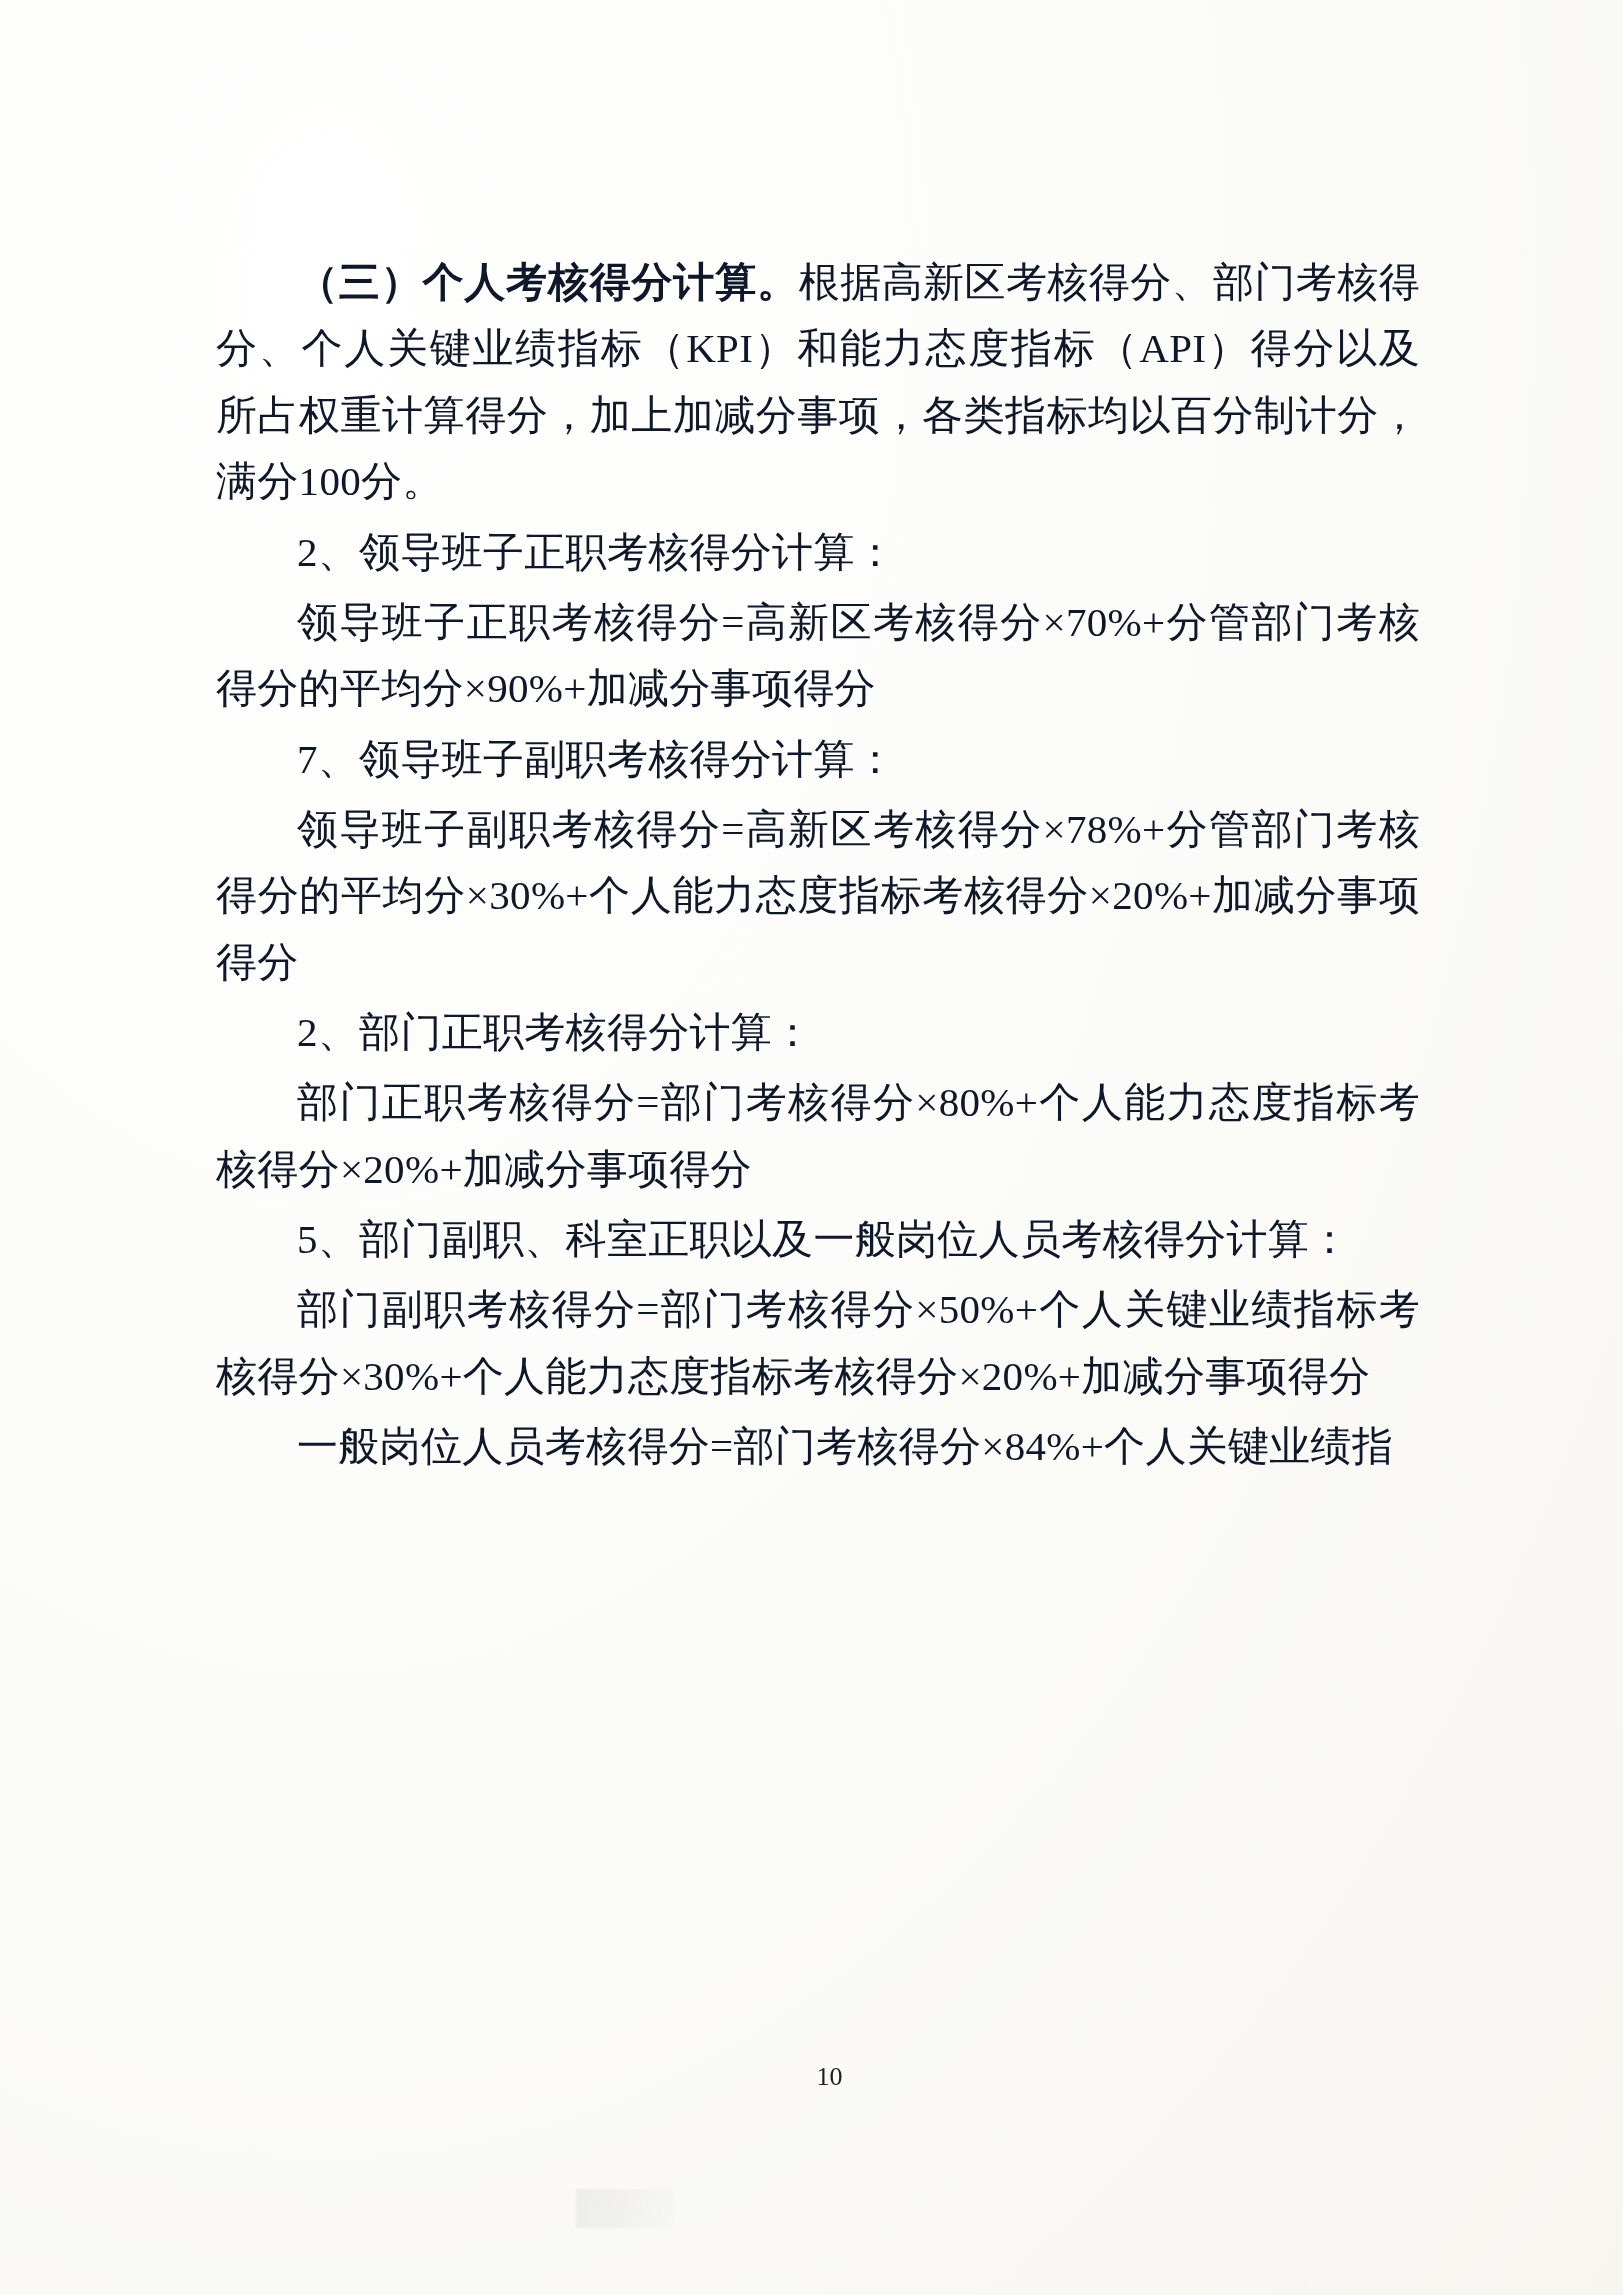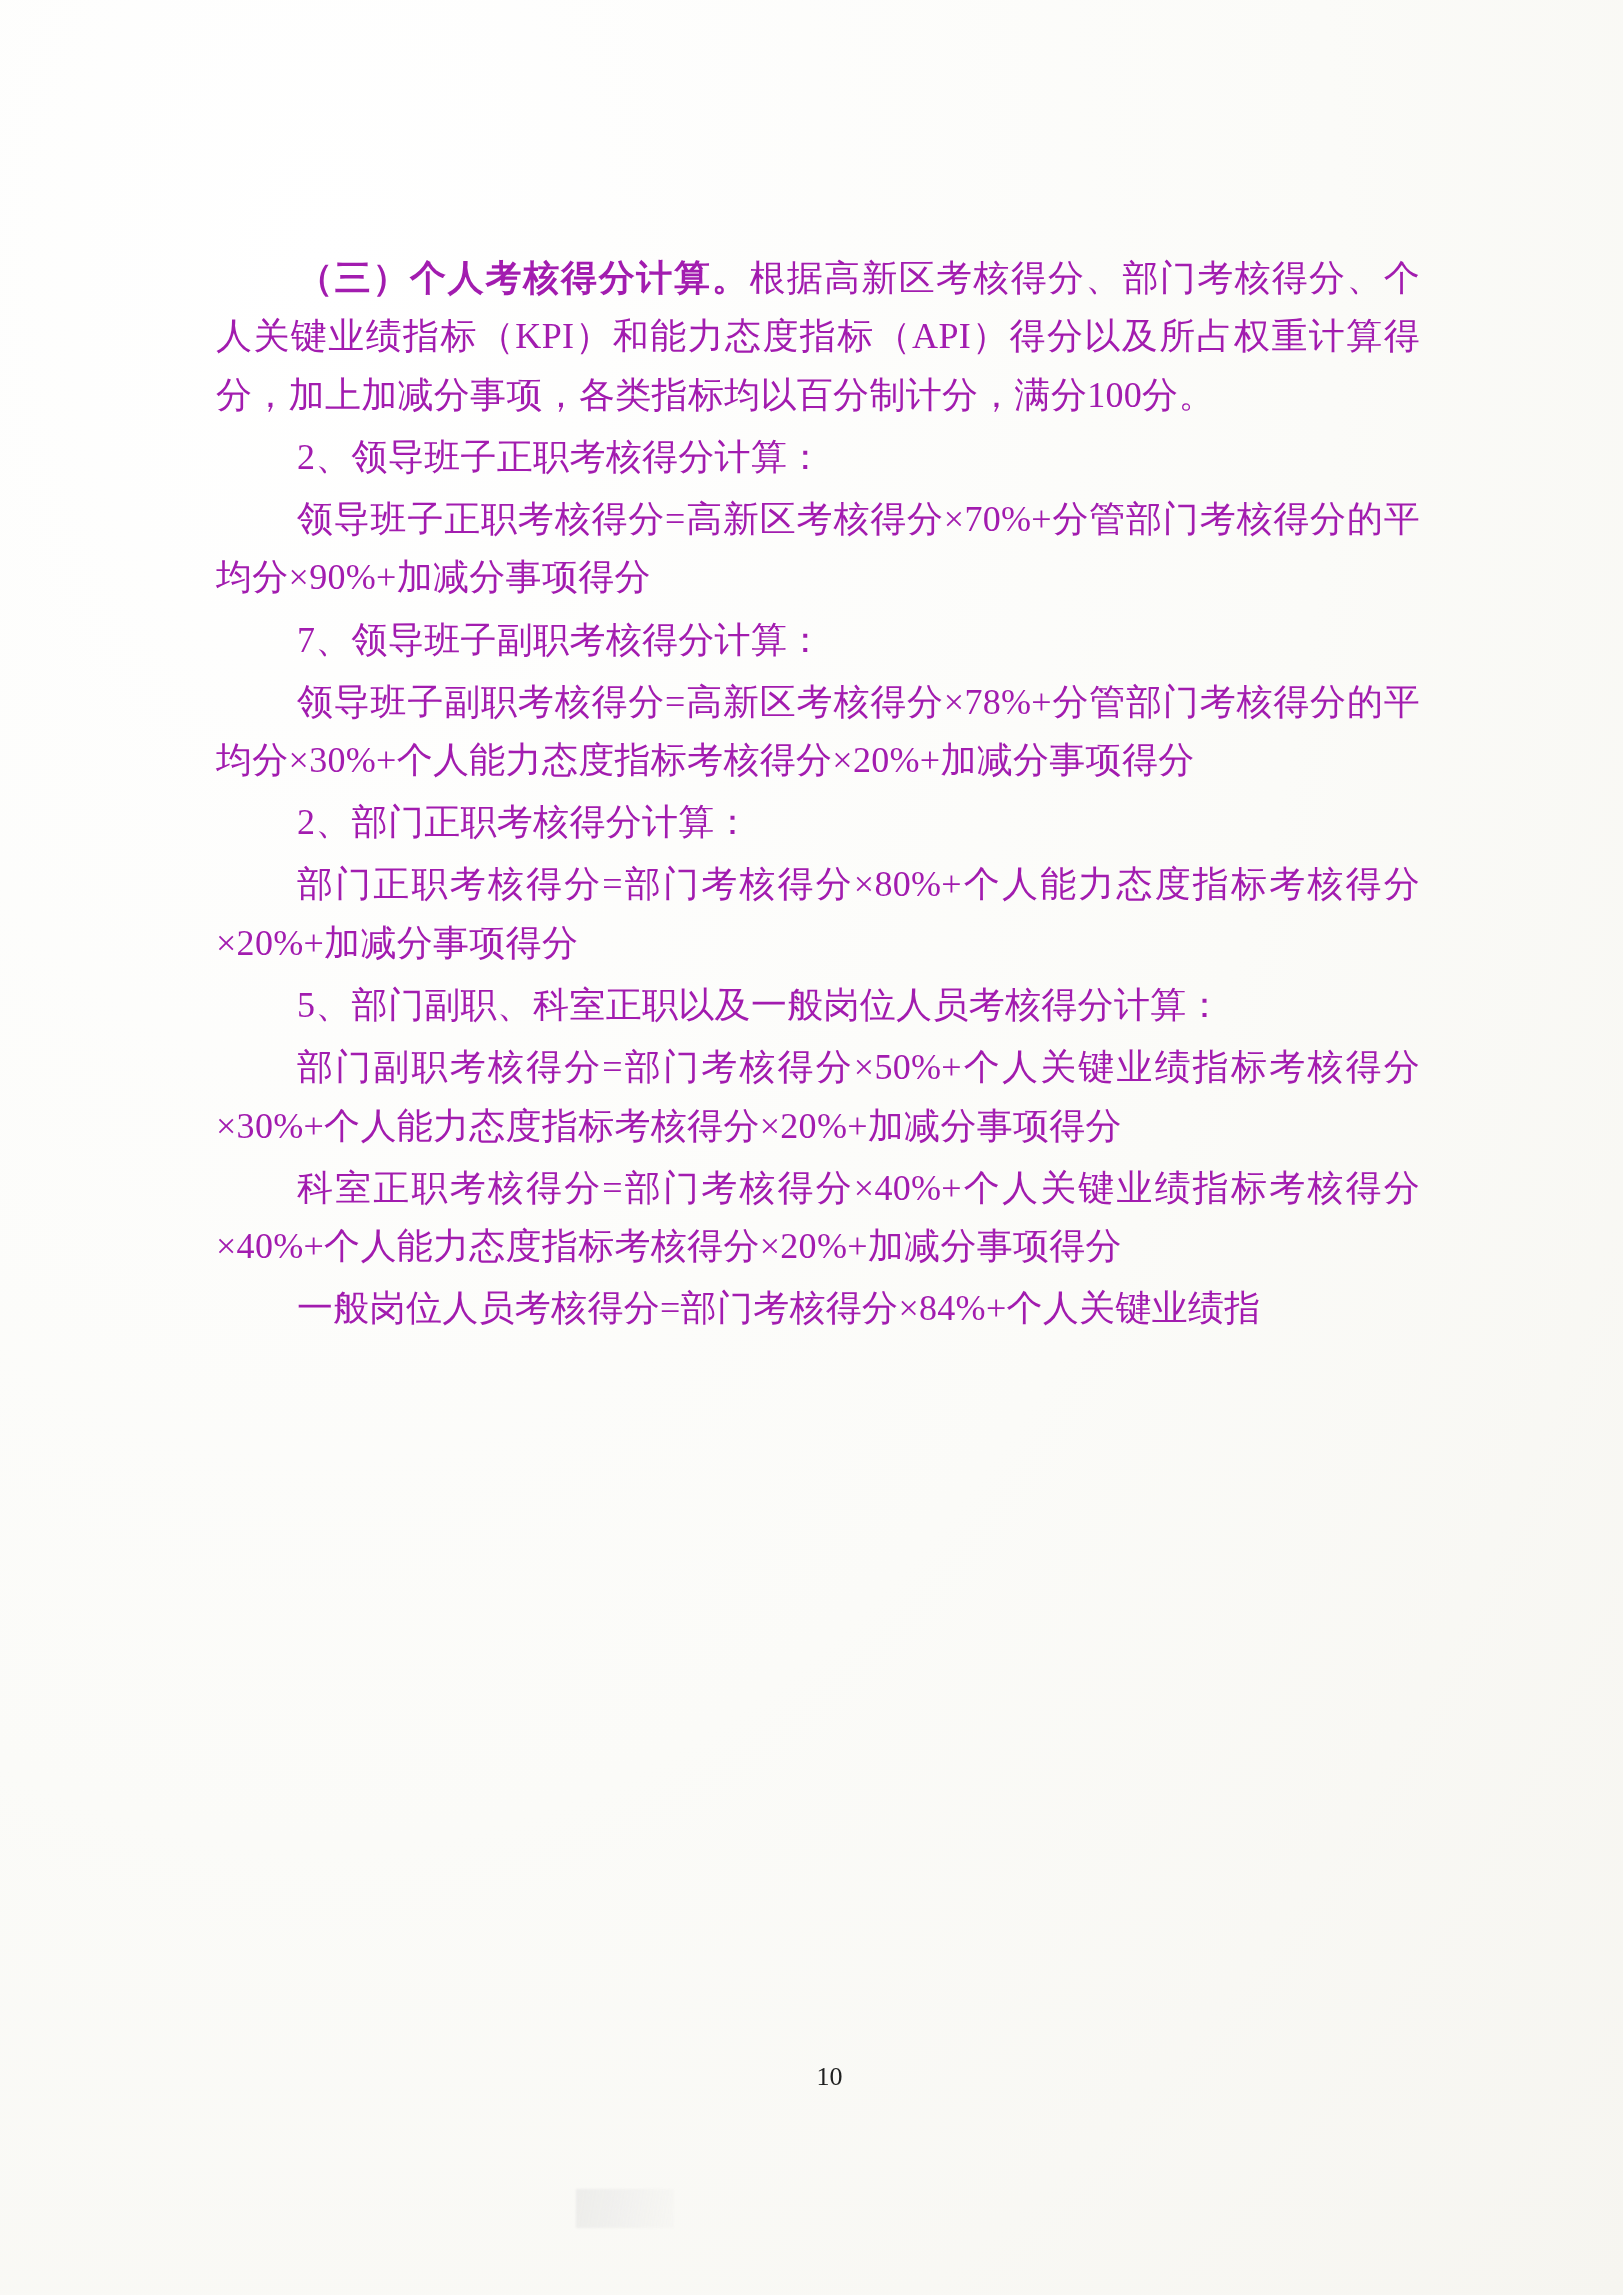--- a/index.html
+++ b/index.html
@@ -27,23 +27,23 @@
     pointer-events: none;
   }
   .content {
     position: absolute;
     left: 216px;
     top: 249px;
     width: 1204px;
   }
   p {
     margin: 0 0 3.9px 0;
-    font-size: 36px;
+    font-size: 41px;
     line-height: 1.62;
-    color: #a21caf;
+    color: #0f172a;
     letter-spacing: 0.3px;
     text-align: justify;
     text-justify: inter-ideograph;
     font-family: "Liberation Serif", "DejaVu Serif", serif;
   }
   .indent {
     text-indent: 81px;
   }
   .bold-head {
     font-weight: bold;
@@ -90,21 +90,20 @@
     <p class="indent">领导班子副职考核得分=高新区考核得分×78%+分管部门考核得分的平均分×30%+个人能力态度指标考核得分×20%+加减分事项得分</p>
 
     <p class="indent">2、部门正职考核得分计算：</p>
 
     <p class="indent">部门正职考核得分=部门考核得分×80%+个人能力态度指标考核得分×20%+加减分事项得分</p>
 
     <p class="indent">5、部门副职、科室正职以及一般岗位人员考核得分计算：</p>
 
     <p class="indent">部门副职考核得分=部门考核得分×50%+个人关键业绩指标考核得分×30%+个人能力态度指标考核得分×20%+加减分事项得分</p>
 
-    <p class="indent">科室正职考核得分=部门考核得分×40%+个人关键业绩指标考核得分×40%+个人能力态度指标考核得分×20%+加减分事项得分</p>
 
     <p class="indent">一般岗位人员考核得分=部门考核得分×84%+个人关键业绩指</p>
 
   </div>
 
   <div class="pagenum">10</div>
   <div class="faint-mark"></div>
 </div>
 
 

